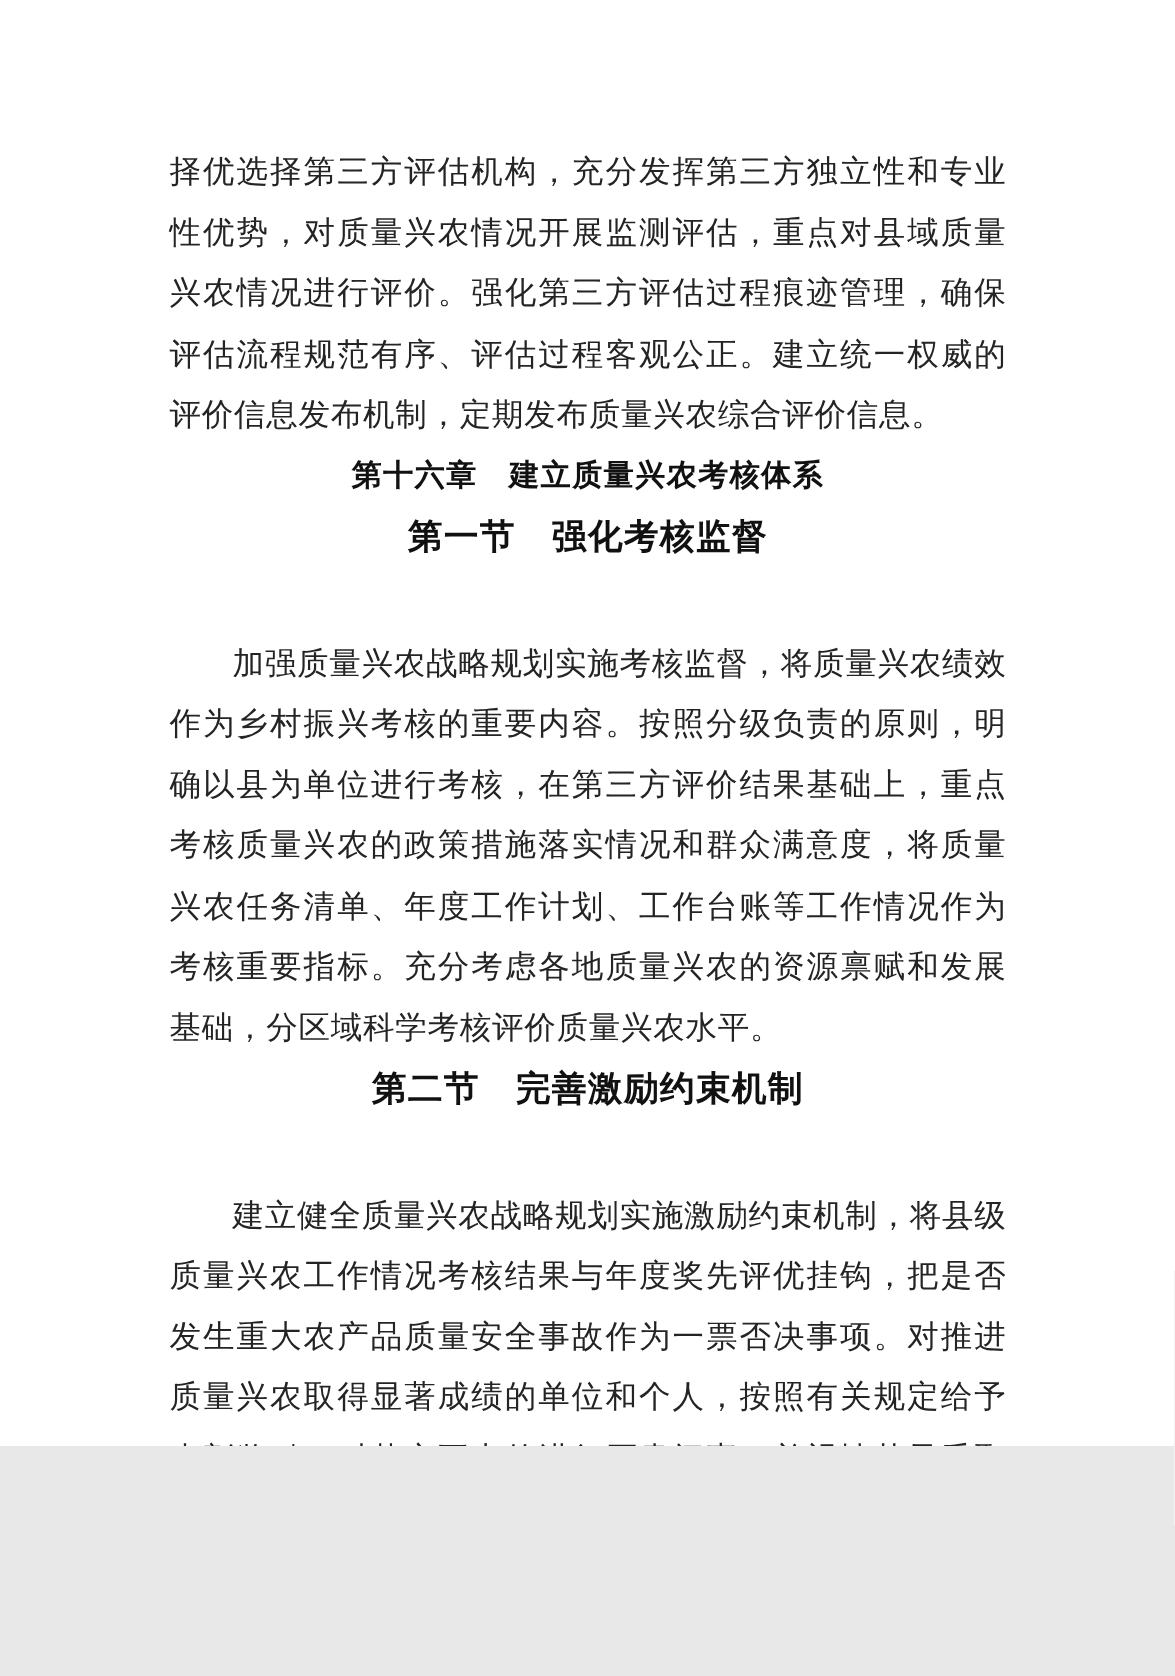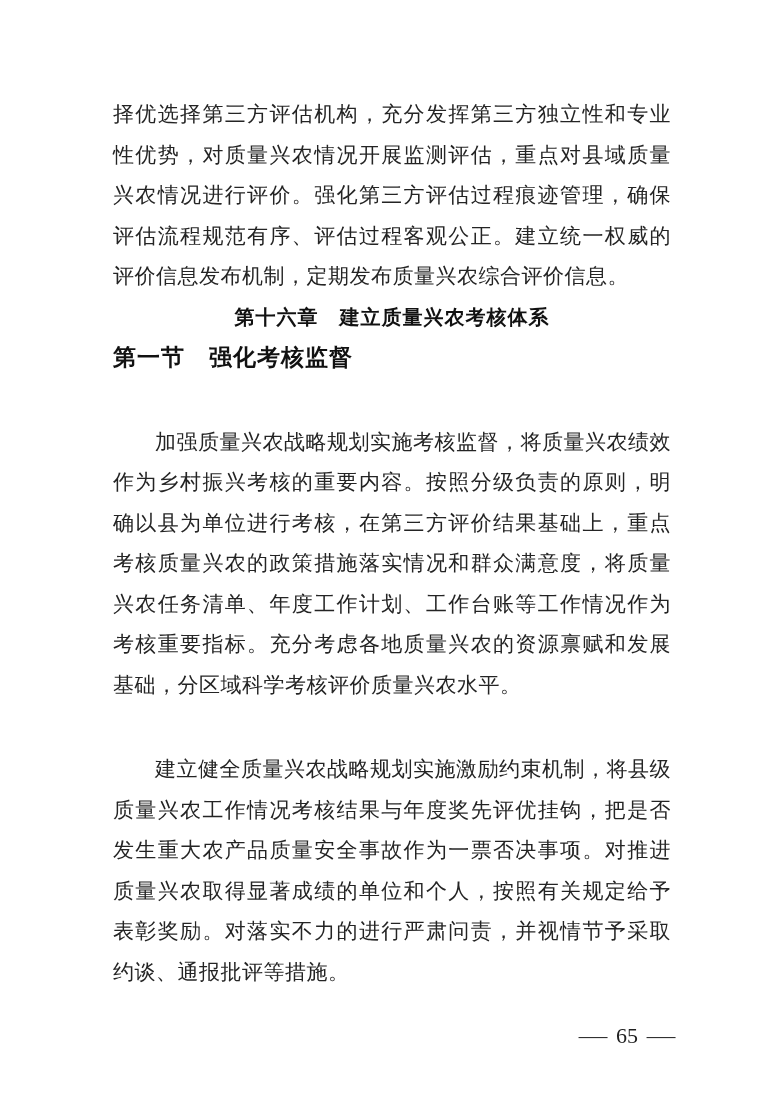--- a/index.html
+++ b/index.html
@@ -3,21 +3,21 @@
 <meta charset="utf-8">
 <style>
   html, body {
     margin: 0;
     padding: 0;
     background: #e8e8e8;
   }
   .page {
     position: relative;
     width: 783px;
-    height: 1117px;
+    height: 964px;
     margin: 0 auto;
     background: #ffffff;
     overflow: hidden;
     font-family: "Liberation Serif", "DejaVu Serif", serif;
     color: #1f1f1f;
   }
   .content {
     position: absolute;
     left: 113px;
     top: 94px;
@@ -44,21 +44,21 @@
     text-align: center;
     color: #111111;
     letter-spacing: 1px;
   }
   .section-heading {
     margin: 0;
     font-family: "Liberation Sans", "DejaVu Sans", sans-serif;
     font-weight: bold;
     font-size: 23px;
     line-height: 40.5px;
-    text-align: left;
+    text-align: center;
     color: #111111;
     letter-spacing: 1px;
   }
   .page-footer {
     position: absolute;
     top: 1019px;
     right: 111px;
     display: flex;
     align-items: center;
     gap: 12px;
@@ -78,20 +78,21 @@
   <div class="content">
 
     <p class="body-para">择优选择第三方评估机构，充分发挥第三方独立性和专业性优势，对质量兴农情况开展监测评估，重点对县域质量兴农情况进行评价。强化第三方评估过程痕迹管理，确保评估流程规范有序、评估过程客观公正。建立统一权威的评价信息发布机制，定期发布质量兴农综合评价信息。</p>
 
     <h1 class="chapter-heading">第十六章　建立质量兴农考核体系</h1>
 
     <h2 class="section-heading">第一节　强化考核监督</h2>
 
     <p class="body-para indent">加强质量兴农战略规划实施考核监督，将质量兴农绩效作为乡村振兴考核的重要内容。按照分级负责的原则，明确以县为单位进行考核，在第三方评价结果基础上，重点考核质量兴农的政策措施落实情况和群众满意度，将质量兴农任务清单、年度工作计划、工作台账等工作情况作为考核重要指标。充分考虑各地质量兴农的资源禀赋和发展基础，分区域科学考核评价质量兴农水平。</p>
 
+    <h2 class="section-heading">第二节　完善激励约束机制</h2>
 
     <p class="body-para indent">建立健全质量兴农战略规划实施激励约束机制，将县级质量兴农工作情况考核结果与年度奖先评优挂钩，把是否发生重大农产品质量安全事故作为一票否决事项。对推进质量兴农取得显著成绩的单位和个人，按照有关规定给予表彰奖励。对落实不力的进行严肃问责，并视情节予采取约谈、通报批评等措施。</p>
 
   </div>
 
   <div class="page-footer">
     <span class="dash">—</span>
     <span class="num">65</span>
     <span class="dash">—</span>
   </div>

